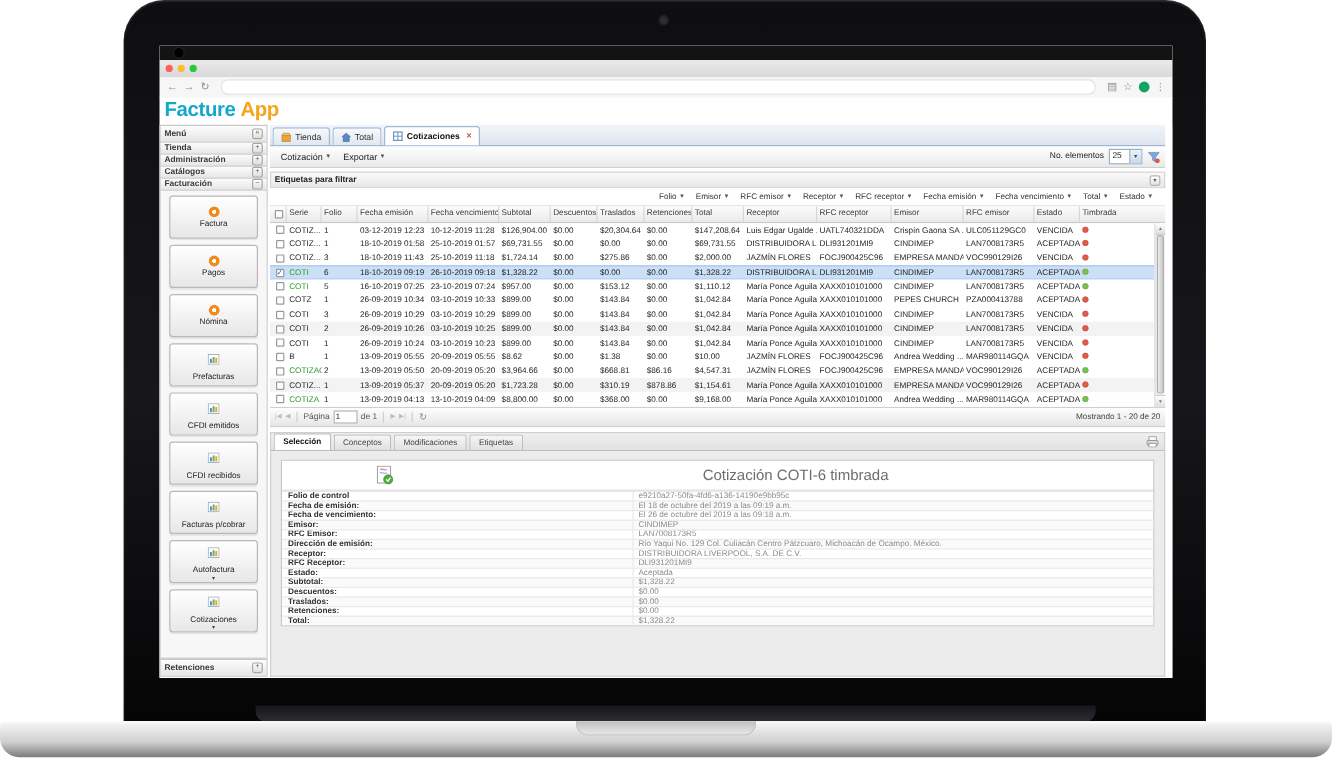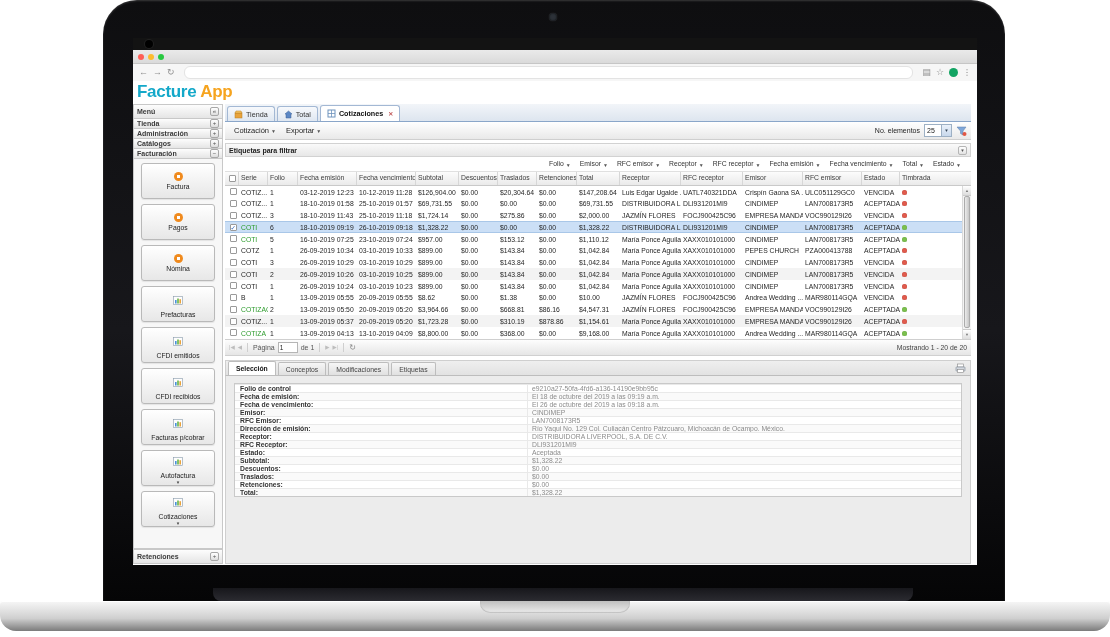--- a/index.html
+++ b/index.html
@@ -622,20 +622,33 @@
                 <svg width="11" height="10">
                   <rect x="2.5" y="1" width="6" height="3" fill="#fff" stroke="#888" stroke-width="0.6"></rect>
                   <rect x="1" y="4" width="9" height="4" rx="0.5" fill="#d3d8de" stroke="#7c8894" stroke-width="0.6"></rect>
                   <rect x="2.5" y="6.5" width="6" height="3" fill="#fff" stroke="#888" stroke-width="0.6"></rect>
                 </svg>
               </span>
             </div>
 
           <div class="dbody">
             <div class="dcard">
+              <div class="dtitle">
+                <span class="icon-cell">
+                  <svg width="15" height="16">
+                      <rect x="1.5" y="0.5" width="11" height="14" fill="#fff" stroke="#999" stroke-width="0.8"></rect>
+                      <path d="M3.5 3.2 C5 2 7 4.4 9.5 3.2" stroke="#e87fb0" fill="none" stroke-width="1"></path>
+                      <path d="M3.5 6.2 C5 5 7 7.4 9.5 6.2" stroke="#7fb0e8" fill="none" stroke-width="1"></path>
+                      <circle cx="10.5" cy="11.5" r="3.8" fill="#4fae3d" stroke="#357a28" stroke-width="0.5"></circle>
+                      <path d="M8.8 11.5 L10.2 13 L12.4 10" stroke="#fff" stroke-width="1.1" fill="none"></path>
+                    </svg>
+                </span>
+                <span class="ttl">Cotización COTI-6 timbrada</span>
+                <span style="flex:0 0 40px;"></span>
+              </div>
               <div id="detail-rows">
                   <div class="drow">
                     <div class="dlabel">Folio de control</div>
                     <div class="dvalue">e9210a27-50fa-4fd6-a136-14190e9bb95c</div>
                   </div>
                   <div class="drow alt">
                     <div class="dlabel">Fecha de emisión:</div>
                     <div class="dvalue">El 18 de octubre del 2019 a las 09:19 a.m.</div>
                   </div>
                   <div class="drow">

